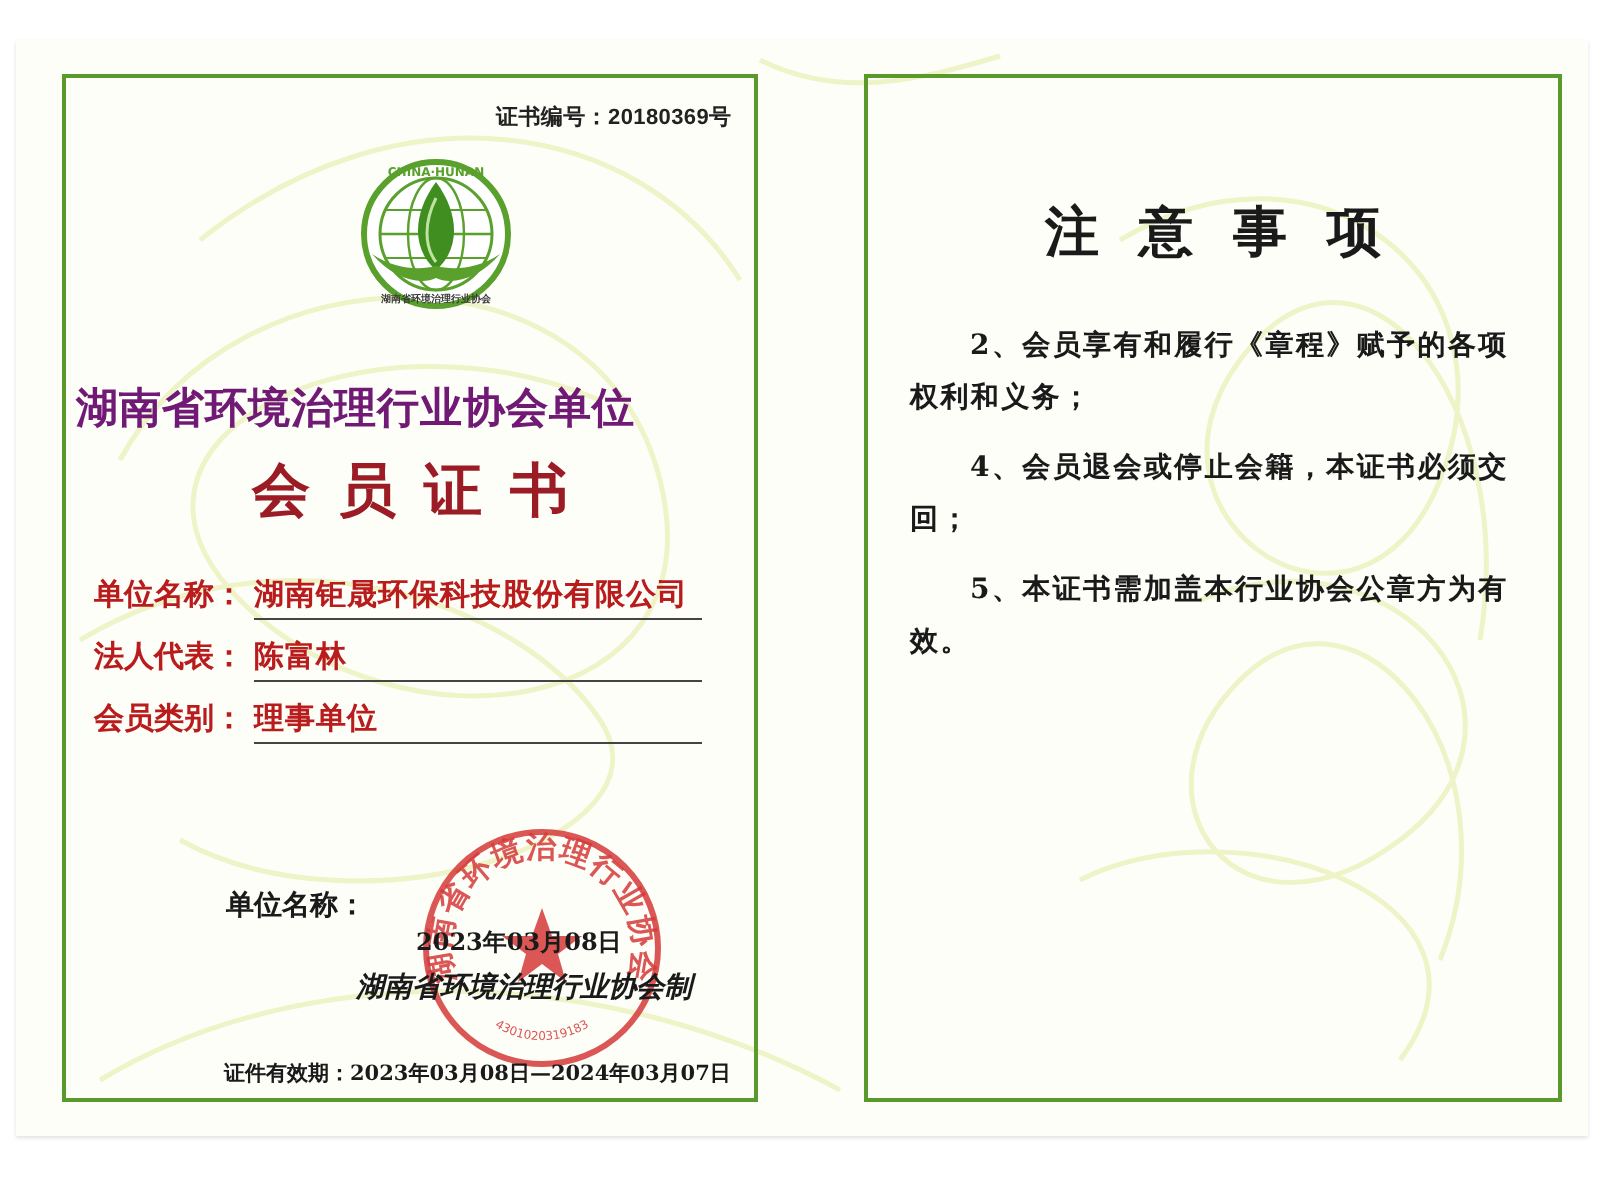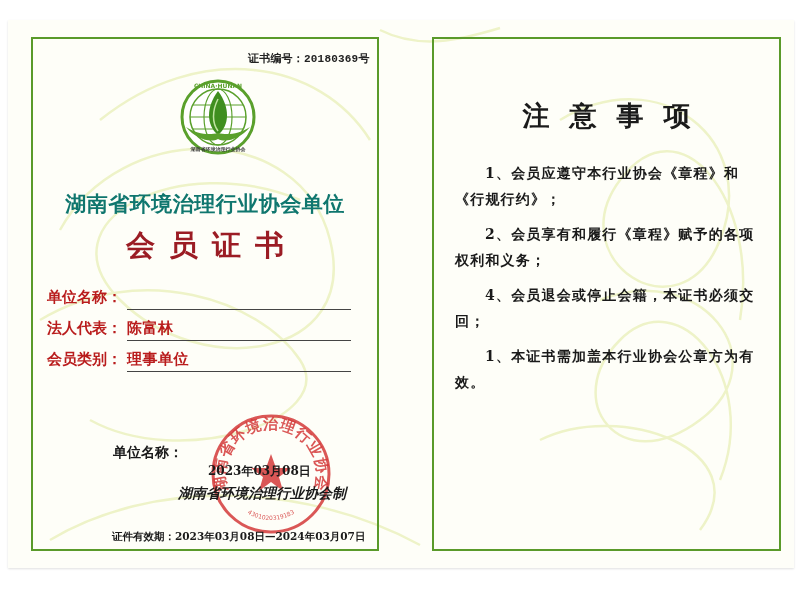--- a/index.html
+++ b/index.html
@@ -13,26 +13,26 @@
   }
   .guilloche { position:absolute; left:0; top:0; width:800px; height:600px; pointer-events:none; }
   .frame {
     position:absolute; border:2px solid #5a9a2a; box-sizing:border-box;
   }
   .frame.left { left:31px; top:37px; width:348px; height:514px; }
   .frame.right { left:432px; top:37px; width:349px; height:514px; }
 
   .cert-no {
     position:absolute; left:248px; top:51px; font-size:11px; font-weight:bold; color:#222;
-    font-family:Liberation Mono, monospace; letter-spacing:0.2px;
+    font-family:Liberation Sans, sans-serif; letter-spacing:0.2px;
   }
   .logo { position:absolute; left:168px; top:77px; width:100px; height:80px; }
   .org-title {
-    position:absolute; left:38px; top:190px; width:334px; text-align:center;
-    font-size:21px; font-weight:bold; color:#0f766e; letter-spacing:0.5px;
+    position:absolute; left:38px; top:190px; width:334px; text-align:left;
+    font-size:21px; font-weight:bold; color:#701a75; letter-spacing:0.5px;
     font-family:"DejaVu Serif", serif;
   }
   .cert-title {
     position:absolute; left:38px; top:226px; width:334px; text-align:center;
     font-size:29px; font-weight:bold; color:#9b1c24; letter-spacing:14px;
     font-family:Liberation Sans, sans-serif; padding-left:14px; box-sizing:border-box;
   }
   .field { position:absolute; left:47px; width:304px; height:24px; font-size:15px; font-weight:bold; color:#b91c1c; }
   .field .lbl { position:absolute; left:0; top:0; white-space:nowrap; }
   .field .val { position:absolute; left:80px; top:0; white-space:nowrap; letter-spacing:0.5px; font-weight:bold; }
@@ -90,20 +90,21 @@
   <path d="M18 50 C 28 62, 42 66, 50 62 C 58 66, 72 62, 82 50 C 70 58, 58 58, 50 56 C 42 58, 30 58, 18 50 Z" fill="#5aa02c"></path>
   <text x="50" y="11" font-size="6" text-anchor="middle" fill="#5aa02c" font-family="DejaVu Sans, sans-serif" font-weight="bold">CHINA·HUNAN</text>
   <text x="50" y="74" font-size="5" text-anchor="middle" fill="#3a3a3a" font-family="DejaVu Sans, sans-serif" font-weight="bold">湖南省环境治理行业协会</text>
 </svg>
 
 <div class="org-title">湖南省环境治理行业协会单位</div>
 <div class="cert-title">会员证书</div>
 
 <div class="field f1">
   <span class="lbl">单位名称：</span>
+  <span class="val">湖南钜晟环保科技股份有限公司</span>
   <span class="line"></span>
 </div>
 <div class="field f2">
   <span class="lbl">法人代表：</span>
   <span class="val">陈富林</span>
   <span class="line"></span>
 </div>
 <div class="field f3">
   <span class="lbl">会员类别：</span>
   <span class="val">理事单位</span>
@@ -125,17 +126,16 @@
   </text>
 </svg>
 
 <div class="issuer-label">单位名称：</div>
 <div class="issue-date">2023年03月08日</div>
 <div class="issuer-org">湖南省环境治理行业协会制</div>
 <div class="validity">证件有效期：2023年03月08日—2024年03月07日</div>
 
 <div class="notice-title">注意事项</div>
 <div class="notice-list">
-  <div class="notice-item">1、会员应遵守本行业协会《章程》和《行规行约》；</div>
   <div class="notice-item">2、会员享有和履行《章程》赋予的各项权利和义务；</div>
   <div class="notice-item">4、会员退会或停止会籍，本证书必须交回；</div>
-  <div class="notice-item">1、本证书需加盖本行业协会公章方为有效。</div>
+  <div class="notice-item">5、本证书需加盖本行业协会公章方为有效。</div>
 </div>
 
 </body></html>

